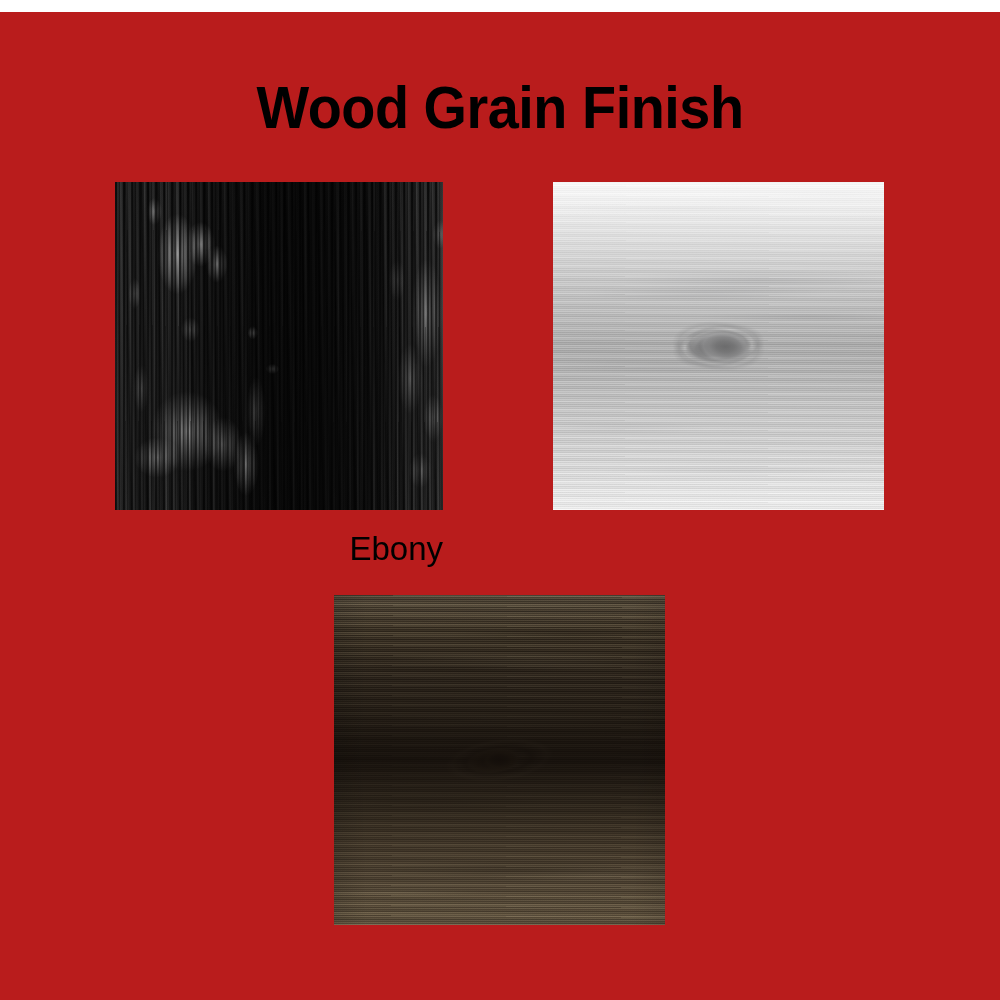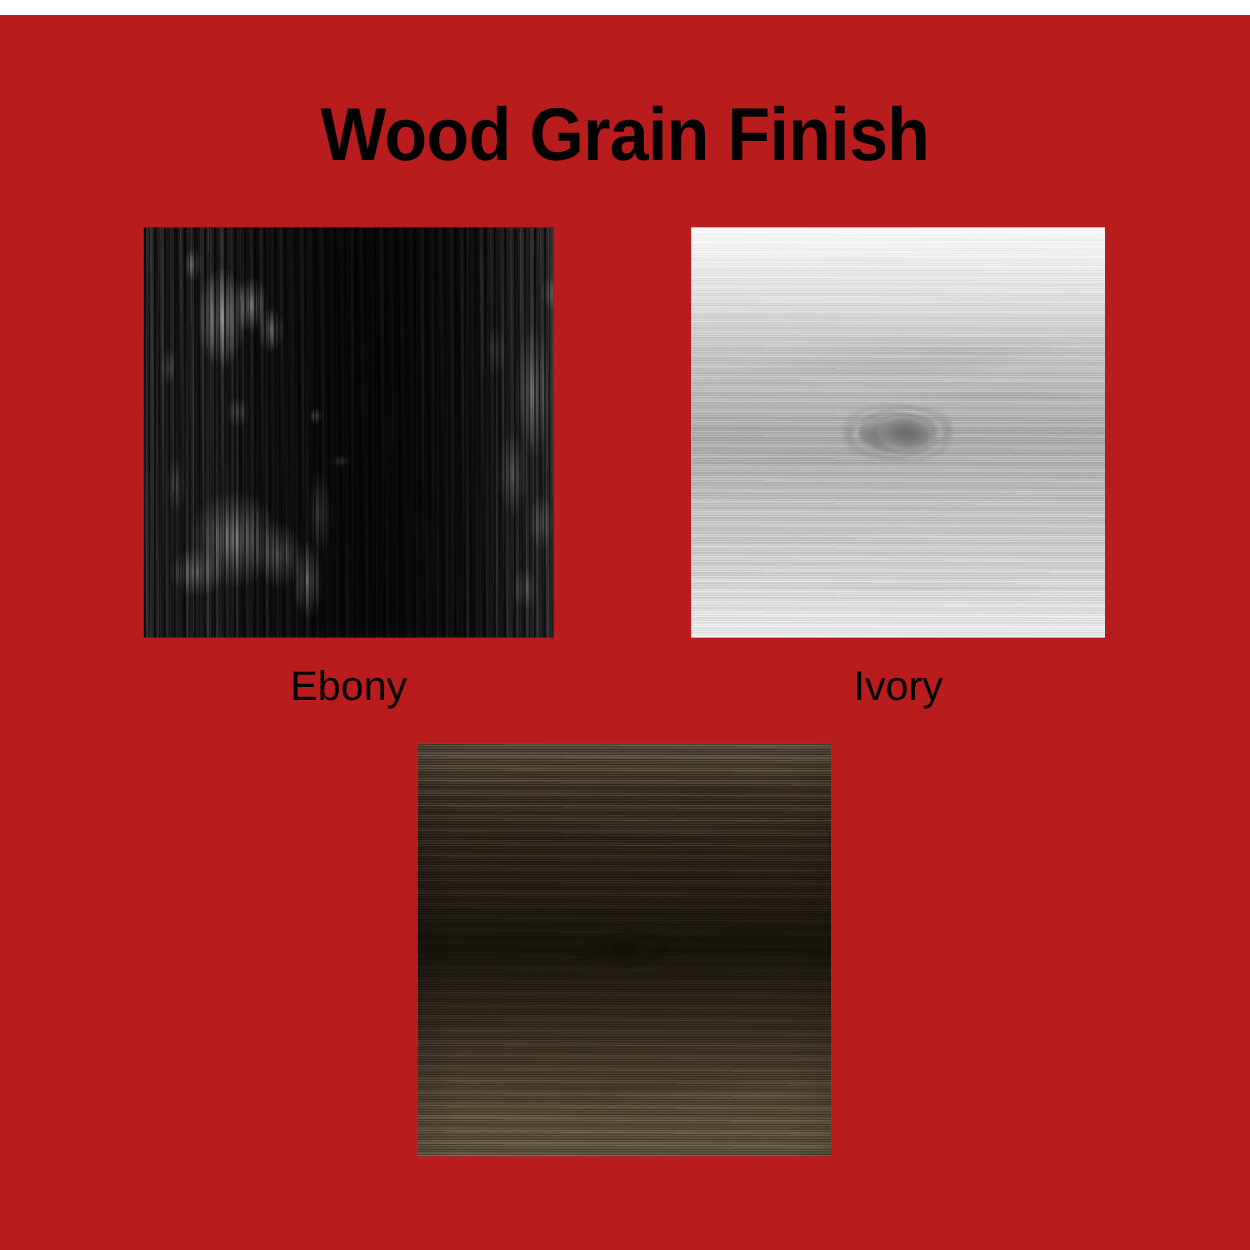--- a/index.html
+++ b/index.html
@@ -325,21 +325,21 @@
   }
   .oak-vign {
     background:
       linear-gradient(180deg, rgba(255,255,255,0.05) 0%, rgba(0,0,0,0) 10%, rgba(0,0,0,0) 90%, rgba(0,0,0,0.10) 100%),
       linear-gradient(90deg, rgba(0,0,0,0.10) 0%, rgba(0,0,0,0) 10%, rgba(0,0,0,0) 90%, rgba(0,0,0,0.08) 100%);
   }
 
   
   .swatch-label {
     position: absolute;
-    text-align: center;
+    text-align: right;
     font-size: 33px;
     font-weight: normal;
     color: #000000;
     line-height: 1.0;
     white-space: nowrap;
   }
   .lbl-ebony { left: 115px; top: 520px; width: 328px; }
   .lbl-ivory { left: 553px; top: 520px; width: 331px; }
   .lbl-oak   { left: 334px; top: 935px; width: 331px; }
 </style>
@@ -368,21 +368,20 @@
     <div class="layer iv-bands"></div>
     <div class="layer iv-lines"></div>
     <div class="layer iv-lines2"></div>
     <div class="layer iv-knot-tl-ring"></div>
     <div class="layer iv-knot-tl"></div>
     <div class="layer iv-knot-br-ring"></div>
     <div class="layer iv-knot-br"></div>
     <div class="layer iv-seam"></div>
     <div class="layer iv-vign"></div>
   </div>
-  <div class="swatch-label lbl-ivory">Ivory</div>
 
   <div class="swatch sw-oak">
     <div class="layer oak-base"></div>
     <div class="layer oak-bands"></div>
     <div class="layer oak-lines"></div>
     <div class="layer oak-lines2"></div>
     <div class="layer oak-knot-tl-ring"></div>
     <div class="layer oak-knot-tl"></div>
     <div class="layer oak-knot-bl"></div>
     <div class="layer oak-seam"></div>

